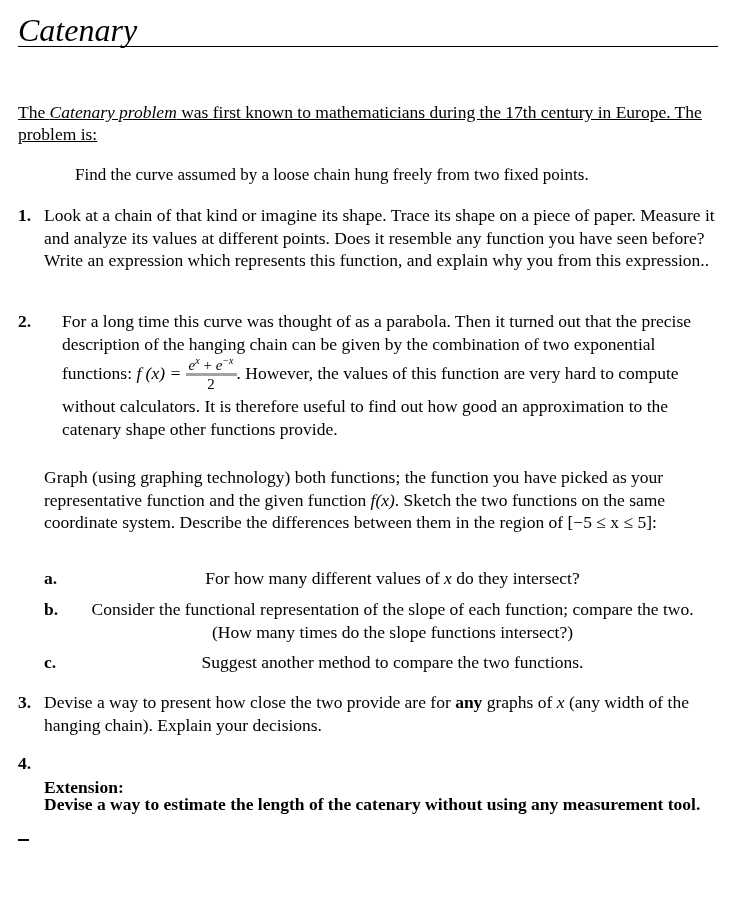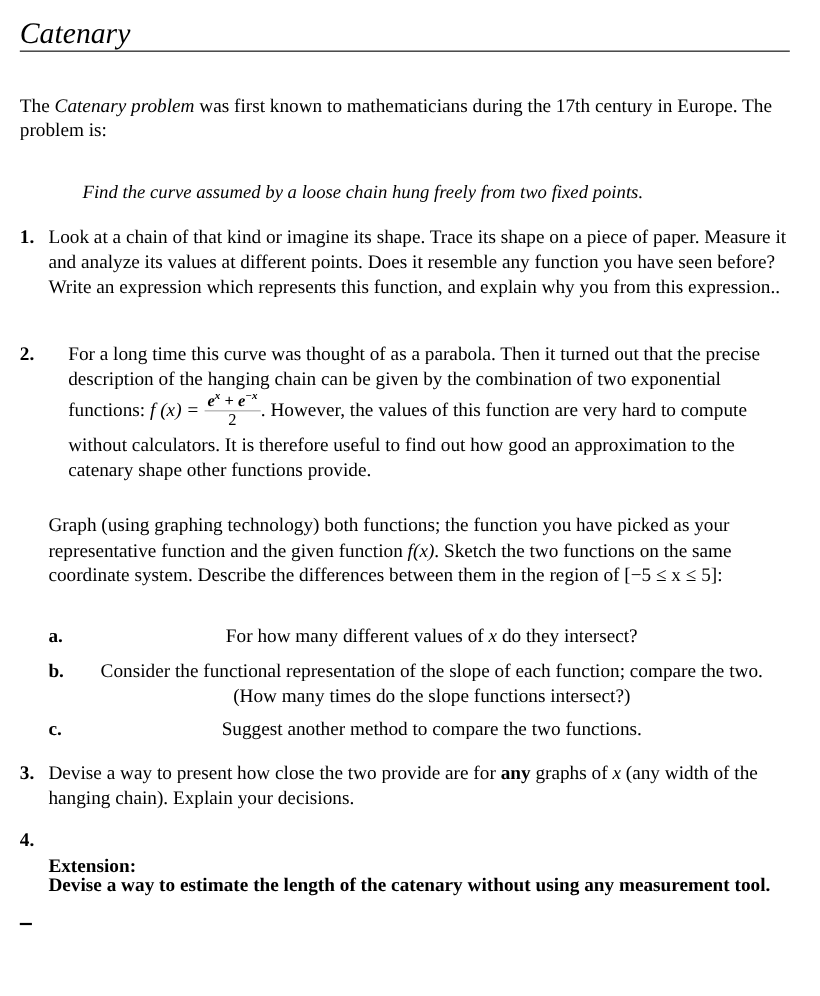--- a/index.html
+++ b/index.html
@@ -2,44 +2,44 @@
 <html><head>
   <meta charset="utf-8">
   <style>
     html, body { margin: 0; padding: 0; background: #ffffff; }
     body {
       width: 745px; height: 905px; position: relative; overflow: hidden;
       font-family: "Liberation Serif", serif; color: #000; font-size: 17.5px;
     }
     .title {
       position: absolute; left: 18px; top: 14px; width: 700px;
-      font-style: italic; font-size: 27px; line-height: 32px;
+      font-style: italic; font-size: 32px; line-height: 32px;
       border-bottom: 1.5px solid #000; padding-bottom: 0px;
     }
     .para { position: absolute; left: 18px; width: 690px; line-height: 22px; }
-    .quote { position: absolute; left: 75px; top: 164px; font-style: italic; line-height: 22px; font-size: 17px; }
+    .quote { position: absolute; left: 75px; top: 164px; line-height: 22px; font-size: 17px; }
     .item { position: absolute; left: 18px; width: 700px; line-height: 22.5px; }
     .item .num { position: absolute; left: 0; top: 0; font-weight: bold; }
     .item .body { margin-left: 26px; }
     .sub { position: absolute; left: 44px; width: 670px; line-height: 22.5px; }
     .sub .num { position: absolute; left: 0; top: 0; font-weight: bold; }
     .sub .body { margin-left: 27px; text-align: center; }
     .frac { display: inline-block; vertical-align: middle; text-align: center; position: relative; top: -2px; }
-    .frac .n { display: block; font-style: italic; font-size: 15px; line-height: 16px; border-bottom: 1px solid #a3a3a3; padding: 0 3px; font-weight: bold; }
+    .frac .n { display: block; font-style: italic; font-size: 15px; line-height: 16px; border-bottom: 3px solid #a3a3a3; padding: 0 3px; }
     .frac .d { display: block; font-size: 15px; line-height: 17px; }
     .frac sup { font-size: 10px; }
     .math-i { font-style: italic; }
     .bottom-mark { position: absolute; left: 18px; top: 839px; width: 11px; height: 2px; background: #000; }
   </style>
 </head>
 <body>
 
 <div class="title">Catenary</div>
 
-<div class="para" style="top:85px;"><span>The </span><i>Catenary problem</i><span> was first known to mathematicians during the 17th century in Europe. The problem is:</span></div>
+<div class="para" style="top:101px;text-decoration:underline;"><span>The </span><i>Catenary problem</i><span> was first known to mathematicians during the 17th century in Europe. The problem is:</span></div>
 
 <div class="quote">Find the curve assumed by a loose chain hung freely from two fixed points.</div>
 
 <div class="item" style="top:204px;">
   <span class="num">1.</span>
   <div class="body">Look at a chain of that kind or imagine its shape. Trace its shape on a piece of paper. Measure it and analyze its values at different points. Does it resemble any function you have seen before? Write an expression which represents this function, and explain why you from this expression..</div>
 </div>
 
 <div class="item" style="top:310px;">
   <span class="num">2.</span>

